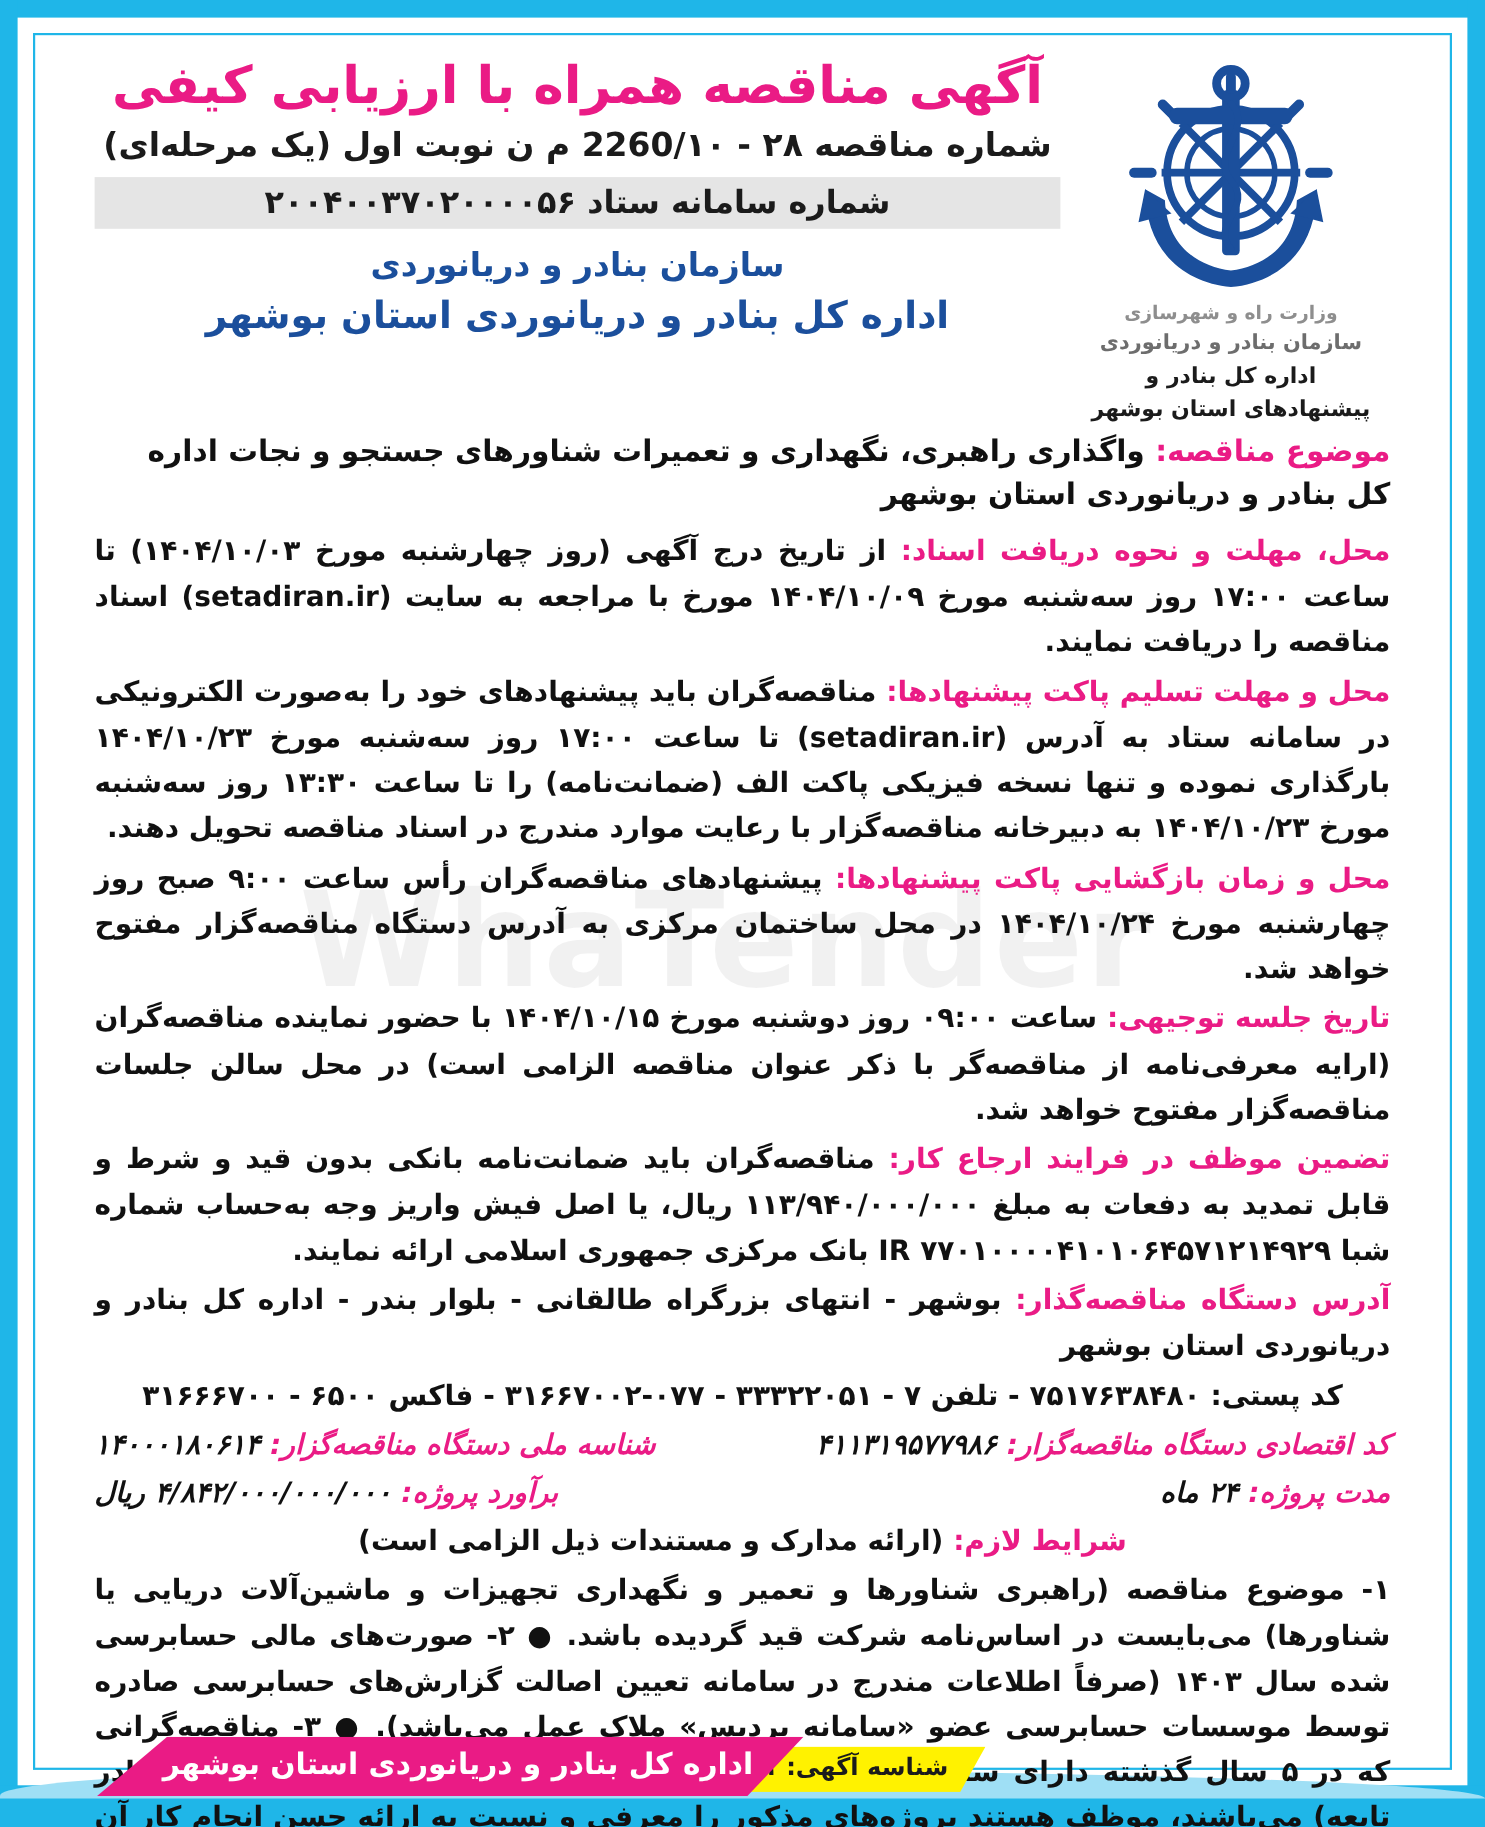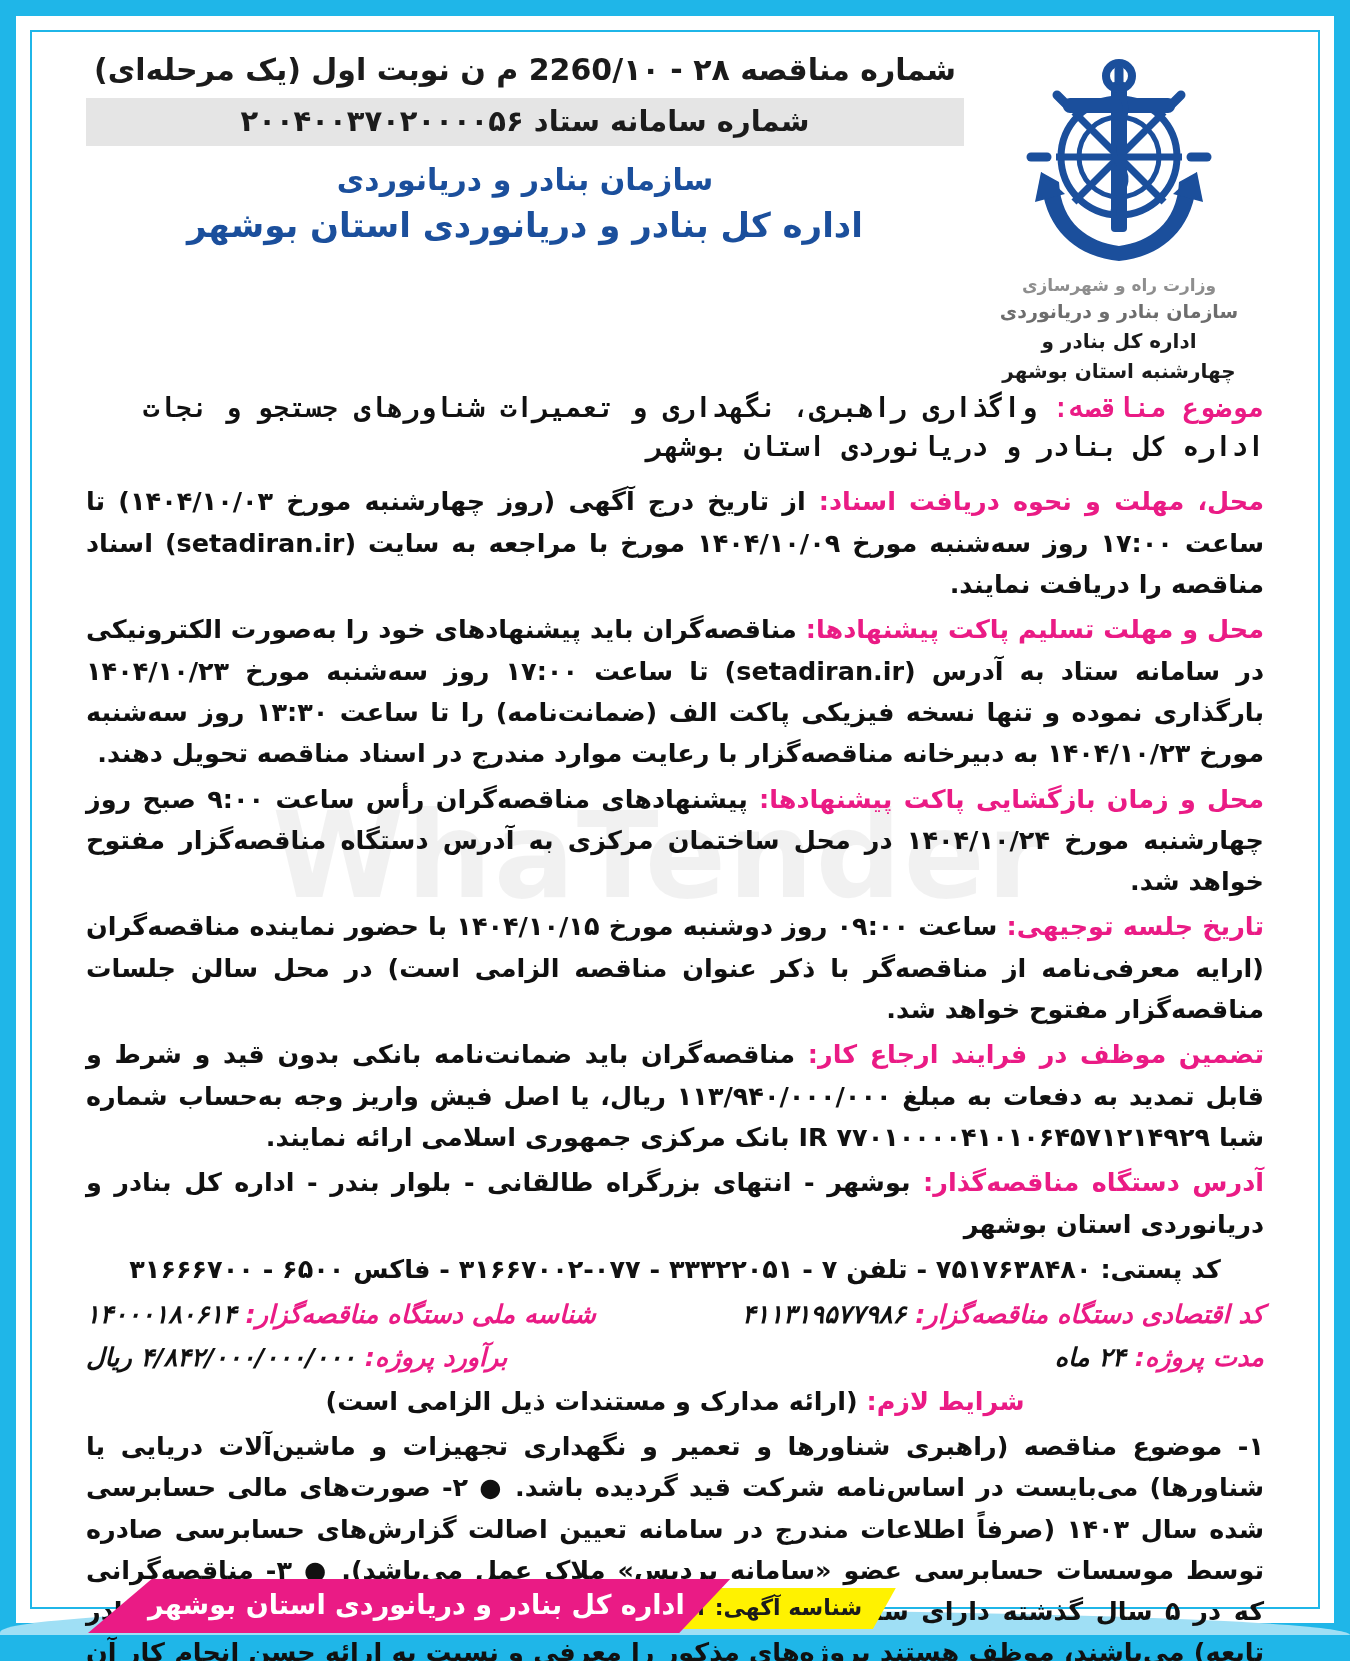--- a/index.html
+++ b/index.html
@@ -125,21 +125,21 @@
     font-size:25.5px;
     line-height:1.62;
     color:#111111;
     font-weight:600;
   }
   .body-copy p{margin:0 0 4px 0;}
   .lbl{color:#ea1b85;font-weight:800;}
 
   .topic{
     font-size:27px;font-weight:800;color:#111;line-height:1.45;
-    text-align:right;margin:6px 0 12px 0;font-family:Liberation Mono, monospace;
+    text-align:right;margin:6px 0 12px 0;
   }
 
   
   .info-row{
     display:flex;flex-direction:row;justify-content:space-between;
     font-size:25.5px;line-height:1.62;font-weight:600;color:#111;
     margin:2px 0;
   }
   .info-row .cell{white-space:nowrap;font-style:italic;}
 
@@ -223,24 +223,25 @@
           <path d="M22 118 C22 175 58 203 100 207 C142 203 178 175 178 118
                    L160 128 C158 170 130 188 100 192 C70 188 42 170 40 128 Z" fill="#1b4f9c"></path>
           <path d="M22 118 L16 148 L46 140 Z" fill="#1b4f9c"></path>
           <path d="M178 118 L184 148 L154 140 Z" fill="#1b4f9c"></path>
 
           <path d="M100 40 C122 62 80 86 100 110 C122 134 80 150 100 172" fill="none" stroke="#1b4f9c" stroke-width="6" stroke-linecap="round"></path>
         </svg>
         <div class="logo-cap-1">وزارت راه و شهرسازی</div>
         <div class="logo-cap-2">سازمان بنادر و دریانوردی</div>
         <div class="logo-cap-3">اداره کل بنادر و</div>
-        <div class="logo-cap-3">چهارشنبه استان بوشهر</div>
+        <div class="logo-cap-3">پیشنهادهای استان بوشهر</div>
       </div>
 
       <div class="title-col">
+        <div class="main-title">آگهی مناقصه همراه با ارزیابی کیفی</div>
         <div class="sub-title">شماره مناقصه ۲۸ - 2260/۱۰ م ن نوبت اول (یک مرحله‌ای)</div>
         <div class="setad-line">شماره سامانه ستاد ۲۰۰۴۰۰۳۷۰۲۰۰۰۰۵۶</div>
         <div class="org-1">سازمان بنادر و دریانوردی</div>
         <div class="org-2">اداره کل بنادر و دریانوردی استان بوشهر</div>
       </div>
     </div>
 
     <div class="topic">
       <span class="lbl">موضوع مناقصه:</span>
       <span>واگذاری راهبری، نگهداری و تعمیرات شناورهای جستجو و نجات اداره کل بنادر و دریانوردی استان بوشهر</span>

